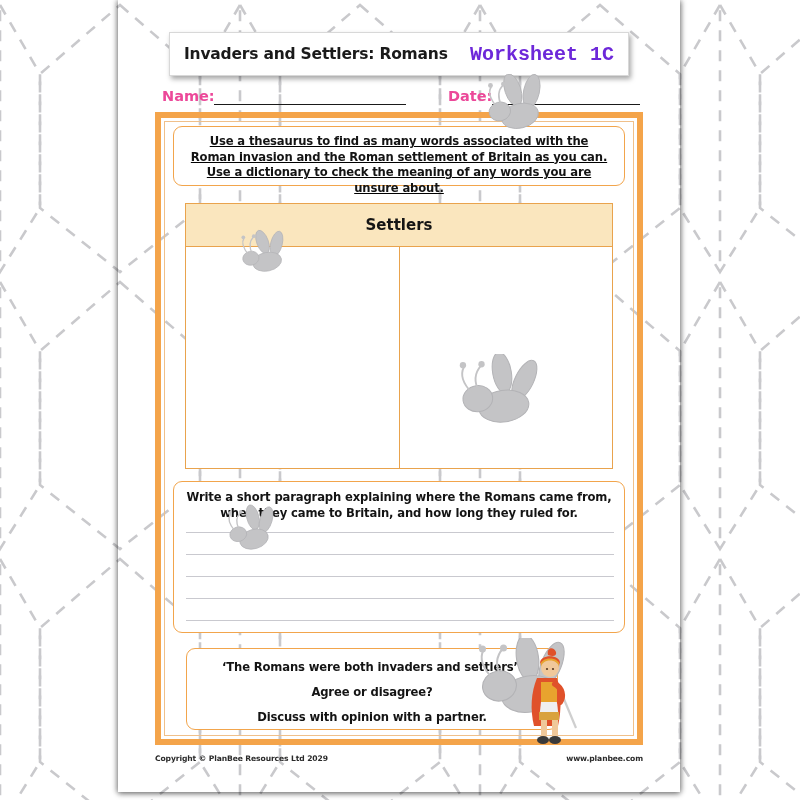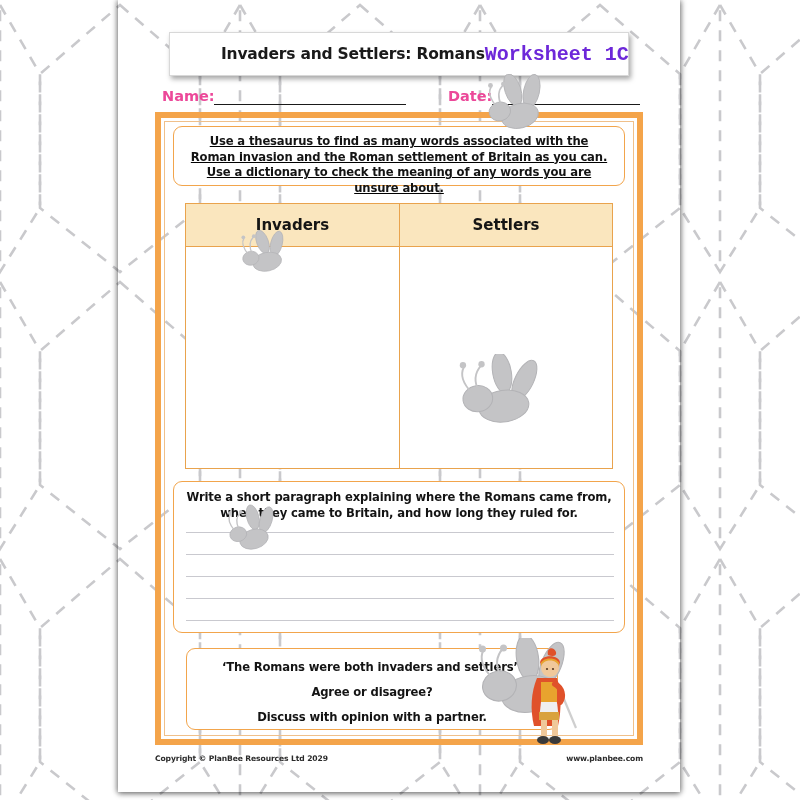--- a/index.html
+++ b/index.html
@@ -74,21 +74,20 @@
     box-sizing: border-box;
     z-index: 6;
   }
   #title-bar .wtitle {
     font-family: "DejaVu Sans", sans-serif;
     font-weight: bold;
     font-size: 15.5px;
     color: #1a1a1a;
     letter-spacing: -0.2px;
     white-space: nowrap;
-    margin-left: 37px;
   }
   #title-bar .wnum {
     font-family: Liberation Mono, monospace;
     font-weight: bold;
     font-size: 20px;
     color: #6d28d9;
     white-space: nowrap;
   }
 
   
@@ -325,23 +324,20 @@
       <div id="outer-frame">
         <div id="outer-frame-inner"></div>
       </div>
 
       <div id="instruction-box" class="obox">
         <div class="body-text">Use a thesaurus to find as many words associated with the Roman invasion and the Roman settlement of Britain as you can. Use a dictionary to check the meaning of any words you are unsure about.</div>
       </div>
 
       <div id="wordtable">
         <div id="wordtable-head">
-          <div class="wt-cell">
-            <span class="wt-head-text">Invaders</span>
-          </div>
           <div class="wt-cell">
             <span class="wt-head-text">Settlers</span>
           </div>
         </div>
         <div id="wordtable-body">
           <div class="wt-cell"></div>
           <div class="wt-cell"></div>
         </div>
       </div>
 

